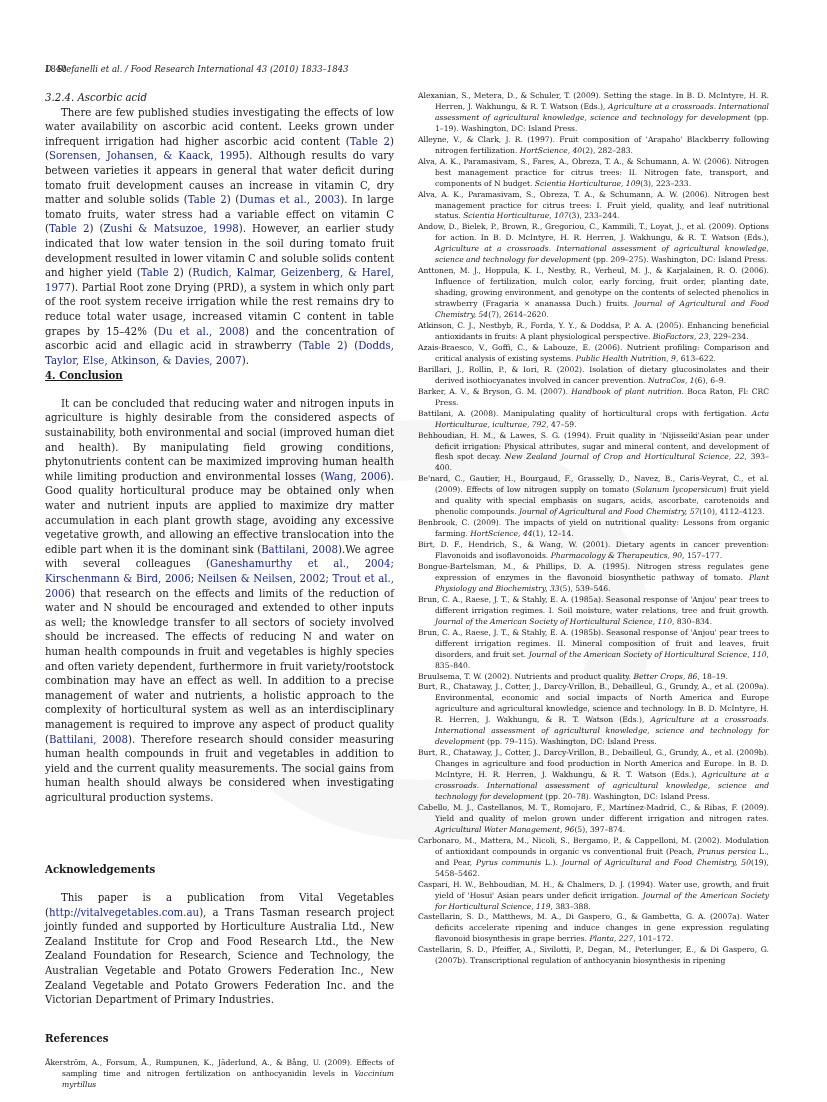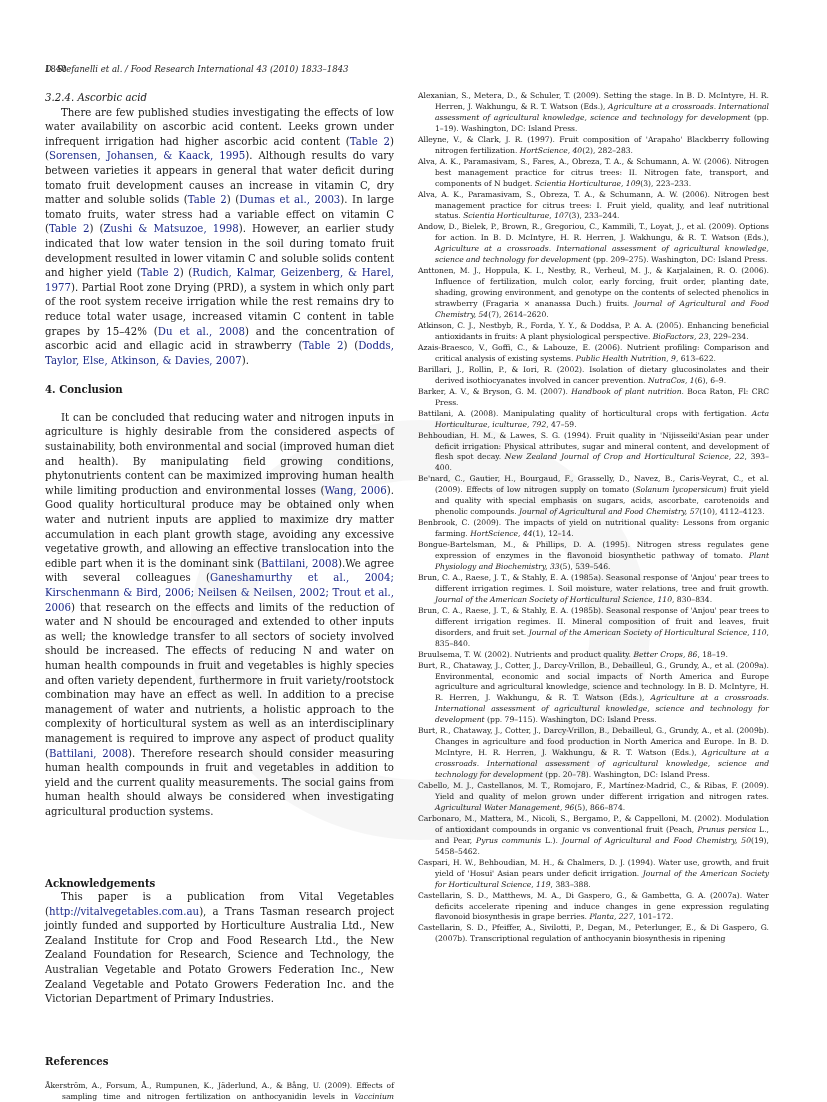--- a/index.html
+++ b/index.html
@@ -12,23 +12,23 @@
                   font-size: 8.5px; font-style: italic; color: #222; }
   .page-number { position: absolute; left: 0; top: 0; font-style: normal; }
   .journal-citation { position: absolute; left: 0; right: 0; text-align: left; top: 0; }
   .col-left { position: absolute; left: 45px; top: 91px; width: 349px;
               font-size: 10.2px; line-height: 14.6px; text-align: justify; }
   .col-right { position: absolute; left: 418px; top: 91px; width: 351px;
                font-size: 7.6px; line-height: 10.95px; text-align: justify; }
   .subsection-title { font-style: italic; margin: 0; font-weight: normal; font-size: 10.2px; }
   .para { margin: 0; text-indent: 16px; }
   .section-title { font-weight: bold; font-size: 10.2px; margin: 0; }
-  .sec-conclusion { margin-top: 14px; margin-bottom: 14px; }
-  .sec-ack { margin-top: 56px; margin-bottom: 0; }
-  .sec-ref { margin-top: 47px; margin-bottom: 13px; }
+  .sec-conclusion { margin-bottom: 14px; text-decoration: underline; }
+  .sec-ack { margin-top: 56px; margin-bottom: 15px; }
+  .sec-ref { margin-top: 23px; margin-bottom: 13px; }
   .link { color: #1c2a8a; }
   .ref-item { margin: 0; padding-left: 17px; text-indent: -17px; font-size: 7.6px; line-height: 10.95px; }
   .col-left .ref-item { font-size: 7.6px; line-height: 10.95px; }
   .it { font-style: italic; }
 </style>
 </head>
 <body>
 
 <div class="watermark"></div>
 
@@ -62,25 +62,26 @@
       <p class="ref-item"><span>Andow, D., Bielek, P., Brown, R., Gregoriou, C., Kammili, T., Loyat, J., et al. (2009). Options for action. In B. D. McIntyre, H. R. Herren, J. Wakhungu, &amp; R. T. Watson (Eds.), </span><span class="it">Agriculture at a crossroads. International assessment of agricultural knowledge, science and technology for development</span><span> (pp. 209–275). Washington, DC: Island Press.</span></p>
       <p class="ref-item"><span>Anttonen, M. J., Hoppula, K. I., Nestby, R., Verheul, M. J., &amp; Karjalainen, R. O. (2006). Influence of fertilization, mulch color, early forcing, fruit order, planting date, shading, growing environment, and genotype on the contents of selected phenolics in strawberry (Fragaria × ananassa Duch.) fruits. </span><span class="it">Journal of Agricultural and Food Chemistry, 54</span><span>(7), 2614–2620.</span></p>
       <p class="ref-item"><span>Atkinson, C. J., Nestbyb, R., Forda, Y. Y., &amp; Doddsa, P. A. A. (2005). Enhancing beneficial antioxidants in fruits: A plant physiological perspective. </span><span class="it">BioFactors, 23</span><span>, 229–234.</span></p>
       <p class="ref-item"><span>Azais-Braesco, V., Goffi, C., &amp; Labouze, E. (2006). Nutrient profiling: Comparison and critical analysis of existing systems. </span><span class="it">Public Health Nutrition, 9</span><span>, 613–622.</span></p>
       <p class="ref-item"><span>Barillari, J., Rollin, P., &amp; Iori, R. (2002). Isolation of dietary glucosinolates and their derived isothiocyanates involved in cancer prevention. </span><span class="it">NutraCos, 1</span><span>(6), 6–9.</span></p>
       <p class="ref-item"><span>Barker, A. V., &amp; Bryson, G. M. (2007). </span><span class="it">Handbook of plant nutrition</span><span>. Boca Raton, Fl: CRC Press.</span></p>
       <p class="ref-item"><span>Battilani, A. (2008). Manipulating quality of horticultural crops with fertigation. </span><span class="it">Acta Horticulturae, iculturae, 792</span><span>, 47–59.</span></p>
       <p class="ref-item"><span>Behboudian, H. M., &amp; Lawes, S. G. (1994). Fruit quality in 'Nijisseiki'Asian pear under deficit irrigation: Physical attributes, sugar and mineral content, and development of flesh spot decay. </span><span class="it">New Zealand Journal of Crop and Horticultural Science, 22</span><span>, 393–400.</span></p>
       <p class="ref-item"><span>Be'nard, C., Gautier, H., Bourgaud, F., Grasselly, D., Navez, B., Caris-Veyrat, C., et al. (2009). Effects of low nitrogen supply on tomato (</span><span class="it">Solanum lycopersicum</span><span>) fruit yield and quality with special emphasis on sugars, acids, ascorbate, carotenoids and phenolic compounds. </span><span class="it">Journal of Agricultural and Food Chemistry, 57</span><span>(10), 4112–4123.</span></p>
       <p class="ref-item"><span>Benbrook, C. (2009). The impacts of yield on nutritional quality: Lessons from organic farming. </span><span class="it">HortScience, 44</span><span>(1), 12–14.</span></p>
+      <p class="ref-item"><span>Birt, D. F., Hendrich, S., &amp; Wang, W. (2001). Dietary agents in cancer prevention: Flavonoids and isoflavonoids. </span><span class="it">Pharmacology &amp; Therapeutics, 90</span><span>, 157–177.</span></p>
       <p class="ref-item"><span>Bongue-Bartelsman, M., &amp; Phillips, D. A. (1995). Nitrogen stress regulates gene expression of enzymes in the flavonoid biosynthetic pathway of tomato. </span><span class="it">Plant Physiology and Biochemistry, 33</span><span>(5), 539–546.</span></p>
       <p class="ref-item"><span>Brun, C. A., Raese, J. T., &amp; Stahly, E. A. (1985a). Seasonal response of 'Anjou' pear trees to different irrigation regimes. I. Soil moisture, water relations, tree and fruit growth. </span><span class="it">Journal of the American Society of Horticultural Science, 110</span><span>, 830–834.</span></p>
       <p class="ref-item"><span>Brun, C. A., Raese, J. T., &amp; Stahly, E. A. (1985b). Seasonal response of 'Anjou' pear trees to different irrigation regimes. II. Mineral composition of fruit and leaves, fruit disorders, and fruit set. </span><span class="it">Journal of the American Society of Horticultural Science, 110</span><span>, 835–840.</span></p>
       <p class="ref-item"><span>Bruulsema, T. W. (2002). Nutrients and product quality. </span><span class="it">Better Crops, 86</span><span>, 18–19.</span></p>
       <p class="ref-item"><span>Burt, R., Chataway, J., Cotter, J., Darcy-Vrillon, B., Debailleul, G., Grundy, A., et al. (2009a). Environmental, economic and social impacts of North America and Europe agriculture and agricultural knowledge, science and technology. In B. D. McIntyre, H. R. Herren, J. Wakhungu, &amp; R. T. Watson (Eds.), </span><span class="it">Agriculture at a crossroads. International assessment of agricultural knowledge, science and technology for development</span><span> (pp. 79–115). Washington, DC: Island Press.</span></p>
       <p class="ref-item"><span>Burt, R., Chataway, J., Cotter, J., Darcy-Vrillon, B., Debailleul, G., Grundy, A., et al. (2009b). Changes in agriculture and food production in North America and Europe. In B. D. McIntyre, H. R. Herren, J. Wakhungu, &amp; R. T. Watson (Eds.), </span><span class="it">Agriculture at a crossroads. International assessment of agricultural knowledge, science and technology for development</span><span> (pp. 20–78). Washington, DC: Island Press.</span></p>
-      <p class="ref-item"><span>Cabello, M. J., Castellanos, M. T., Romojaro, F., Martínez-Madrid, C., &amp; Ribas, F. (2009). Yield and quality of melon grown under different irrigation and nitrogen rates. </span><span class="it">Agricultural Water Management, 96</span><span>(5), 866–874.</span></p>
+      <p class="ref-item"><span>Cabello, M. J., Castellanos, M. T., Romojaro, F., Martínez-Madrid, C., &amp; Ribas, F. (2009). Yield and quality of melon grown under different irrigation and nitrogen rates. </span><span class="it">Agricultural Water Management, 96</span><span>(5), 397–874.</span></p>
       <p class="ref-item"><span>Carbonaro, M., Mattera, M., Nicoli, S., Bergamo, P., &amp; Cappelloni, M. (2002). Modulation of antioxidant compounds in organic vs conventional fruit (Peach, </span><span class="it">Prunus persica</span><span> L., and Pear, </span><span class="it">Pyrus communis</span><span> L.). </span><span class="it">Journal of Agricultural and Food Chemistry, 50</span><span>(19), 5458–5462.</span></p>
       <p class="ref-item"><span>Caspari, H. W., Behboudian, M. H., &amp; Chalmers, D. J. (1994). Water use, growth, and fruit yield of 'Hosui' Asian pears under deficit irrigation. </span><span class="it">Journal of the American Society for Horticultural Science, 119</span><span>, 383–388.</span></p>
       <p class="ref-item"><span>Castellarin, S. D., Matthews, M. A., Di Gaspero, G., &amp; Gambetta, G. A. (2007a). Water deficits accelerate ripening and induce changes in gene expression regulating flavonoid biosynthesis in grape berries. </span><span class="it">Planta, 227</span><span>, 101–172.</span></p>
       <p class="ref-item"><span>Castellarin, S. D., Pfeiffer, A., Sivilotti, P., Degan, M., Peterlunger, E., &amp; Di Gaspero, G. (2007b). Transcriptional regulation of anthocyanin biosynthesis in ripening</span></p>
     </div>
 </div>
 
 </body></html>

